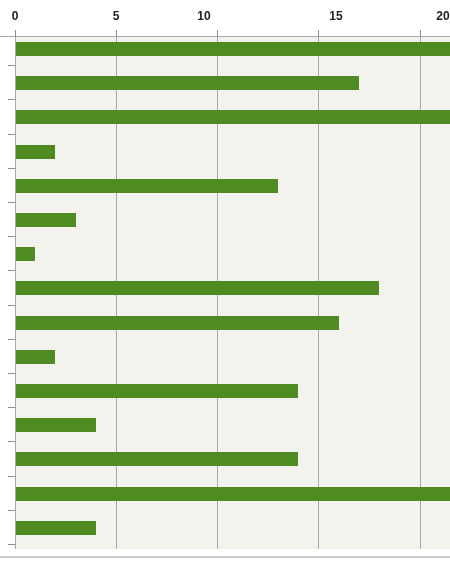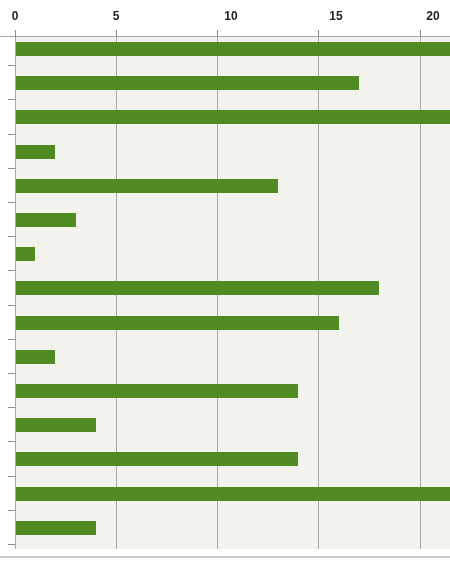--- a/index.html
+++ b/index.html
@@ -117,23 +117,23 @@
   }
 </style>
 </head>
 <body>
 
 <div id="chart-root">
 
   <div id="axis-labels">
       <div class="x-tick-label" style="left: 15px;">0</div>
       <div class="x-tick-label" style="left: 116.163px;">5</div>
-      <div class="x-tick-label" style="left: 231px;">10</div>
+      <div class="x-tick-label" style="left: 204px;">10</div>
       <div class="x-tick-label" style="left: 336px;">15</div>
-      <div class="x-tick-label" style="left: 433px;">20</div>
+      <div class="x-tick-label" style="left: 443px;">20</div>
     </div>
 
   <div id="x-axis-top-line"></div>
 
   <div id="plot-area">
       <div class="gridline" style="left: 101.163px;"></div>
       <div class="gridline" style="left: 202.326px;"></div>
       <div class="gridline" style="left: 303.488px;"></div>
       <div class="gridline" style="left: 404.651px;"></div>
       <div class="bar" style="left: 0px; top: 5px; width: 445.116px; background: rgb(79, 139, 34);"></div>

